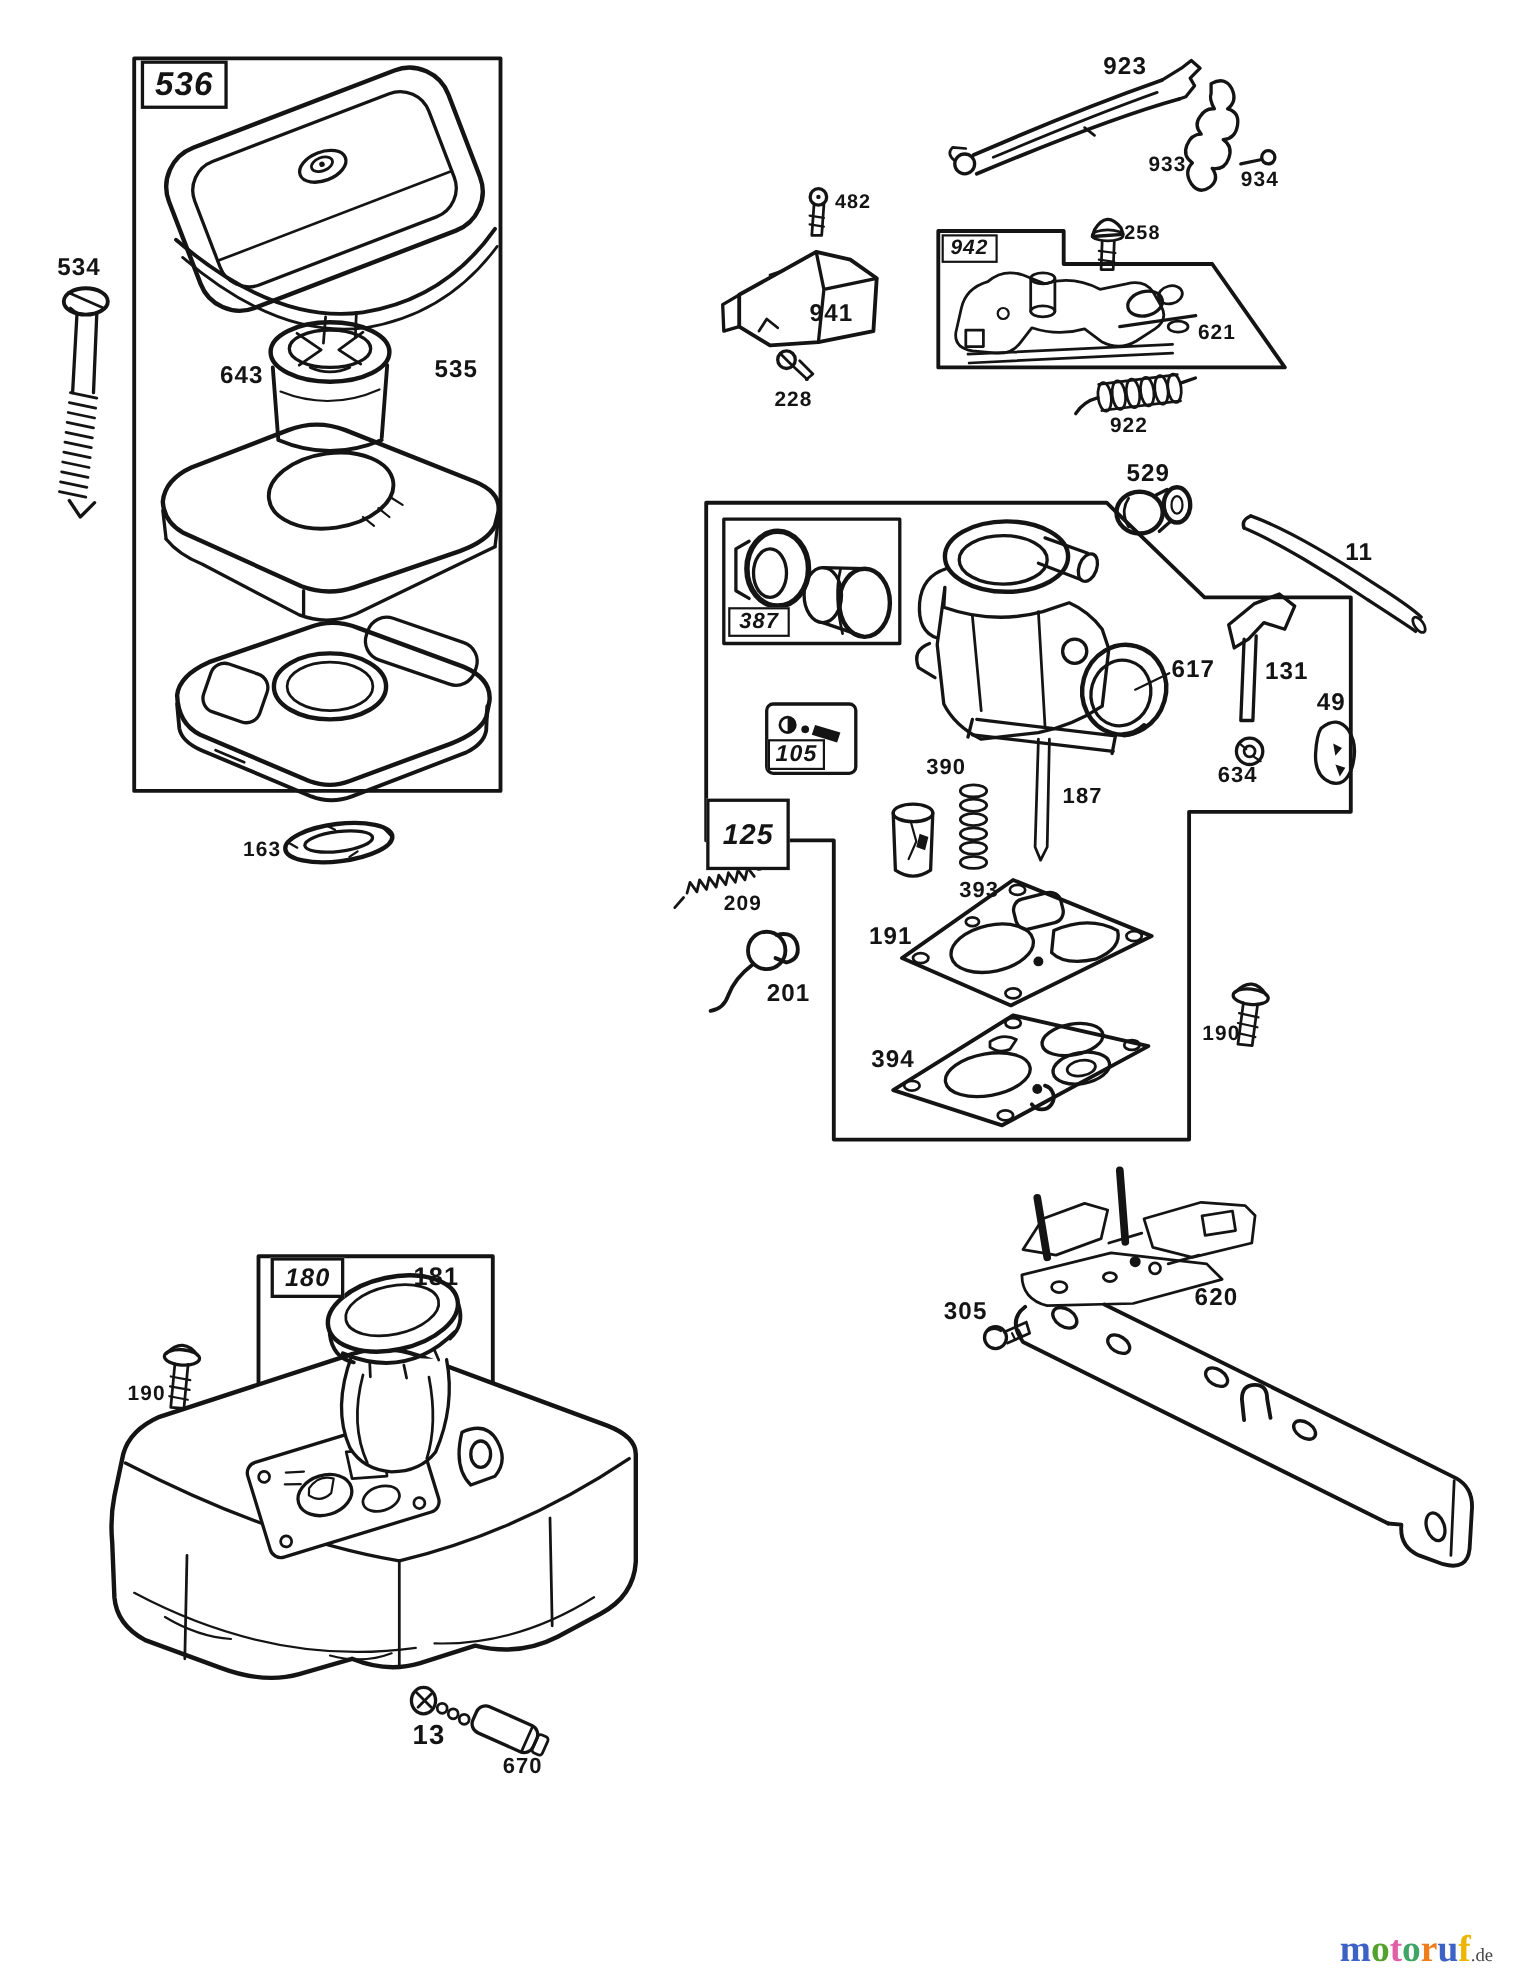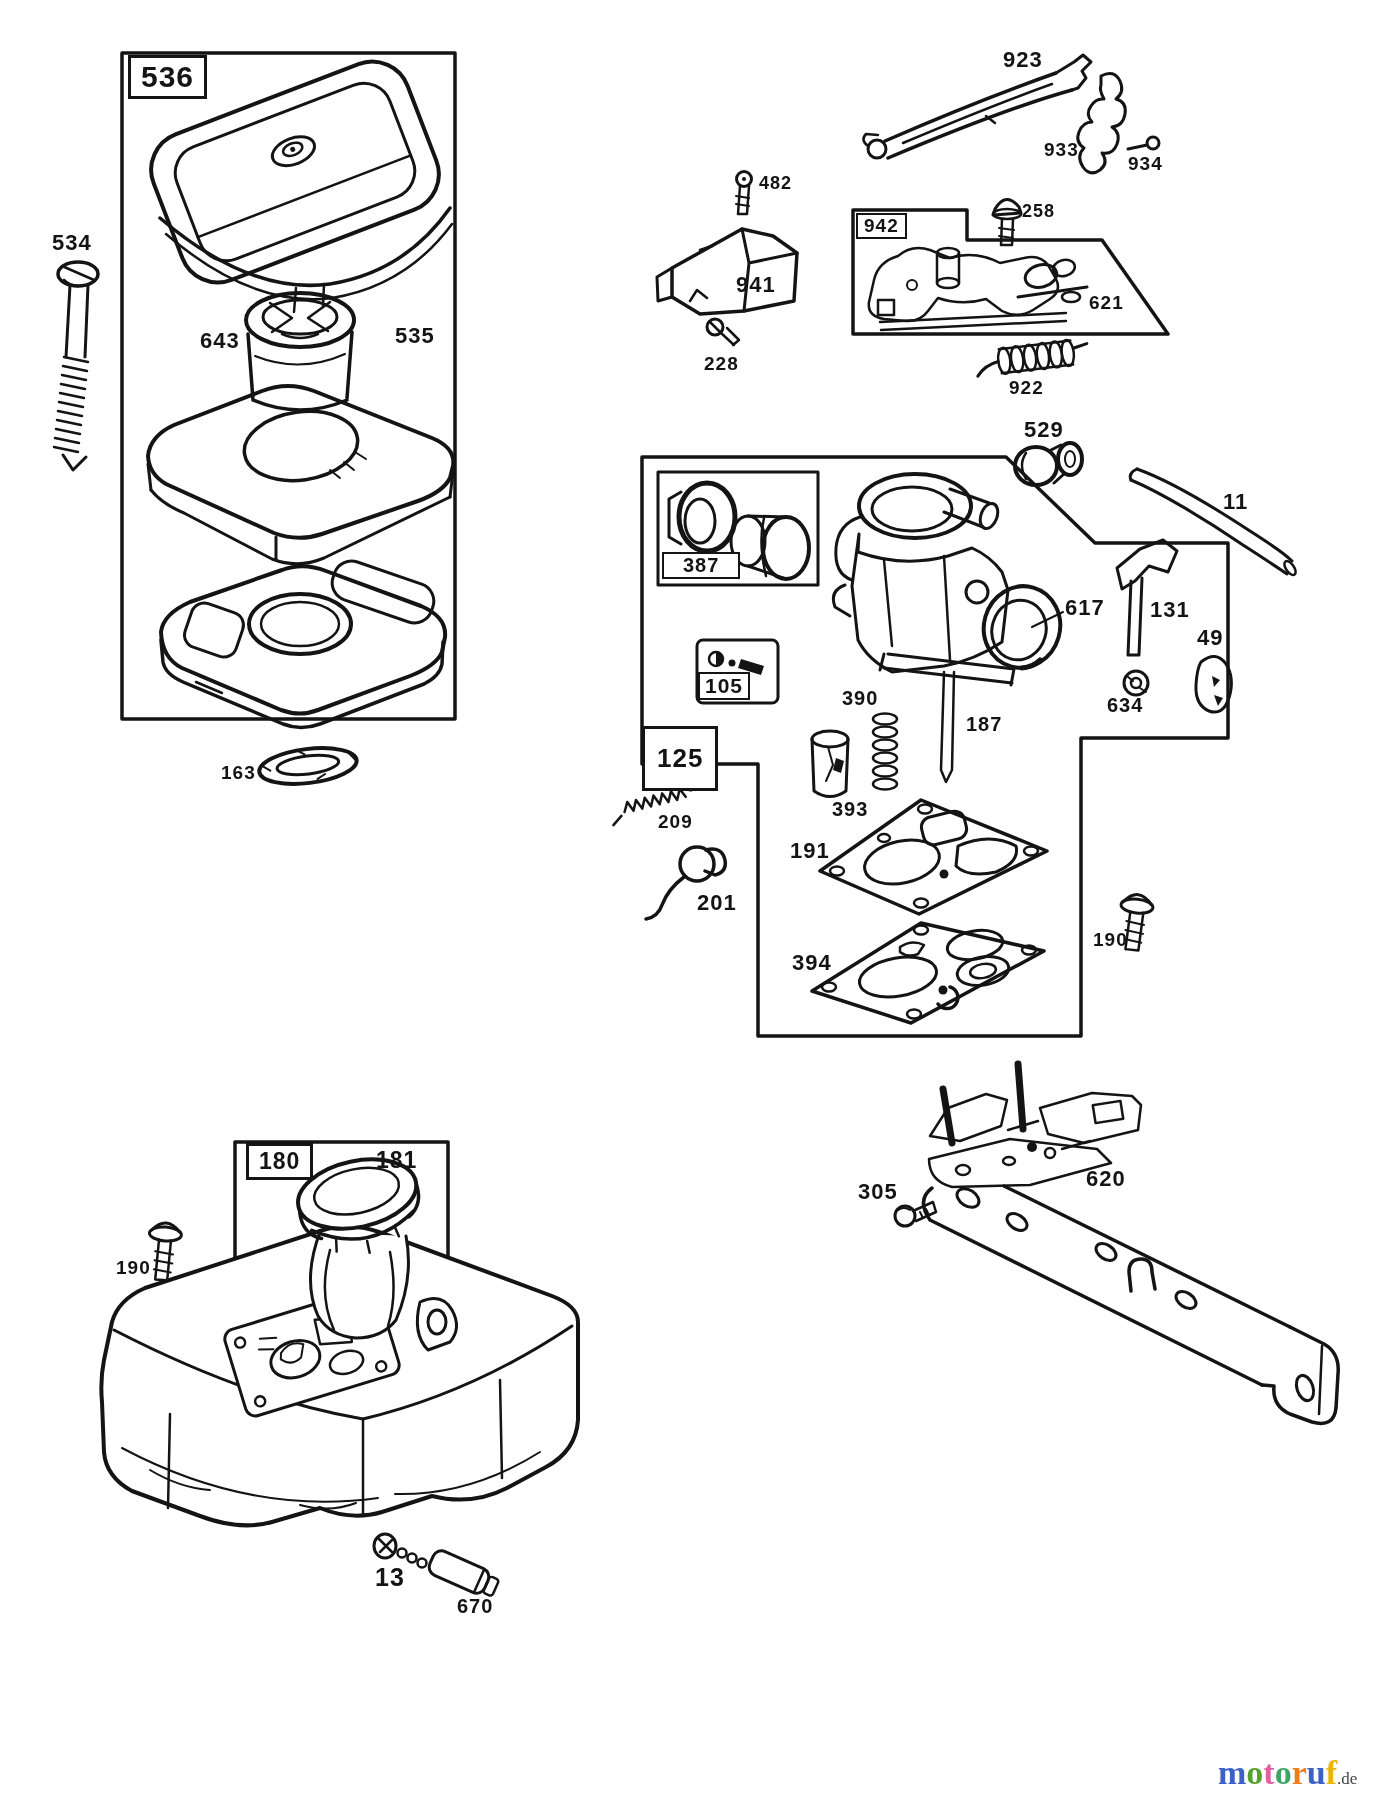--- a/index.html
+++ b/index.html
@@ -1,21 +1,21 @@
 <!DOCTYPE html>
 <html><head>
 <meta charset="utf-8">
 <style>
   html,body{margin:0;padding:0;background:#ffffff;}
   .stage{position:relative;width:1381px;height:1800px;background:#ffffff;overflow:hidden;
          font-family:"Liberation Sans", sans-serif;}
   .art{position:absolute;left:0;top:0;}
   .lbl{position:absolute;font:700 22px "Liberation Sans", sans-serif;color:#141414;
        letter-spacing:1px;white-space:nowrap;}
-  .boxed{border:3px solid #141414;background:#ffffff;padding:2px 10px;}
+  .boxed{border:3px solid #141414;background:#ffffff;padding:2px 10px;font-style:italic;}
   .logo{position:absolute;left:1218px;top:1754px;font:700 34px "Liberation Serif", serif;}
   .logo span{display:inline-block;}
   .logo .logo-suffix{font-size:17px;font-weight:400;vertical-align:baseline;}
 </style>
 </head>
 <body>
 
 <div class="stage">
 
 <svg class="art" width="1381" height="1800" viewBox="0 0 1381 1800">
@@ -404,30 +404,30 @@
 <div class="lbl" style="left:759px;top:173px;font-size:18px">482</div>
 <div class="lbl" style="left:736px;top:272px">941</div>
 <div class="lbl" style="left:704px;top:353px;font-size:19px">228</div>
 <div class="lbl boxed" style="left:856px;top:213px;font-size:19px;border-width:2px;padding:0 6px">942</div>
 <div class="lbl" style="left:1022px;top:201px;font-size:18px">258</div>
 <div class="lbl" style="left:1089px;top:292px;font-size:19px">621</div>
 <div class="lbl" style="left:1009px;top:377px;font-size:19px">922</div>
 
 <div class="lbl" style="left:1024px;top:417px">529</div>
 <div class="lbl" style="left:1223px;top:489px">11</div>
-<div class="lbl boxed" style="left:662px;top:552px;font-size:20px;border-width:2px;padding:0 19px">387</div>
+<div class="lbl boxed" style="left:662px;top:552px;font-size:20px;border-width:2px;padding:0 8px">387</div>
 <div class="lbl" style="left:1065px;top:595px">617</div>
 <div class="lbl" style="left:1150px;top:597px">131</div>
 <div class="lbl" style="left:1197px;top:625px">49</div>
 <div class="lbl boxed" style="left:698px;top:672px;font-size:21px;border-width:2px;padding:0 5px">105</div>
 <div class="lbl" style="left:842px;top:687px;font-size:20px">390</div>
 <div class="lbl" style="left:966px;top:713px;font-size:20px">187</div>
 <div class="lbl" style="left:1107px;top:694px;font-size:20px">634</div>
 <div class="lbl boxed" style="left:642px;top:726px;font-size:26px;padding:14px 12px">125</div>
-<div class="lbl" style="left:832px;top:798px;font-size:20px">393</div>
+<div class="lbl" style="left:872px;top:798px;font-size:20px">393</div>
 <div class="lbl" style="left:658px;top:811px;font-size:19px">209</div>
 <div class="lbl" style="left:790px;top:838px">191</div>
 <div class="lbl" style="left:697px;top:890px">201</div>
 <div class="lbl" style="left:792px;top:950px">394</div>
 <div class="lbl" style="left:1093px;top:929px;font-size:19px">190</div>
 
 <div class="lbl boxed" style="left:246px;top:1143px;font-size:23px">180</div>
 <div class="lbl" style="left:376px;top:1147px;font-size:23px">181</div>
 <div class="lbl" style="left:116px;top:1257px;font-size:19px">190</div>
 <div class="lbl" style="left:375px;top:1563px;font-size:25px">13</div>

